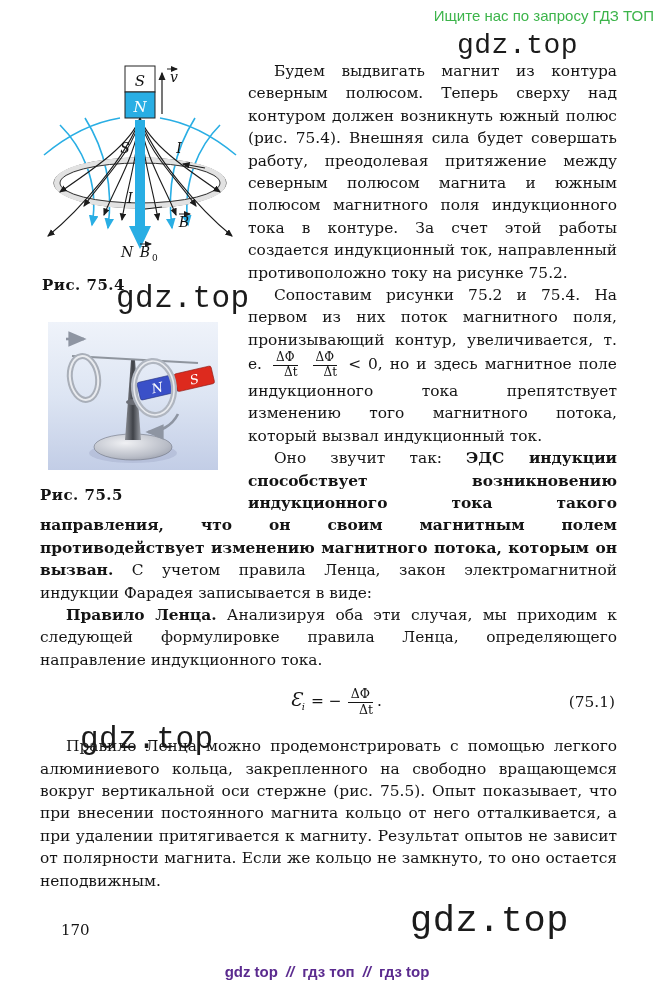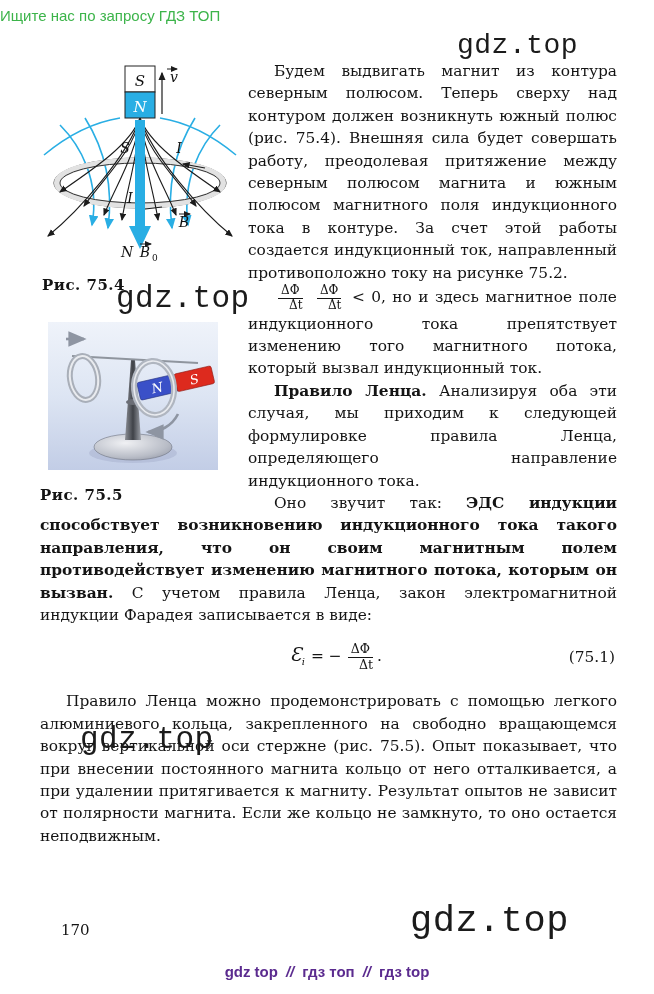--- a/index.html
+++ b/index.html
@@ -1,19 +1,19 @@
 <!DOCTYPE html>
 <html><head>
 <meta charset="utf-8">
 <style>
   html,body{margin:0;padding:0;background:#fff;}
   .page{position:relative;width:654px;height:994px;background:#ffffff;overflow:hidden;
         font-family:"DejaVu Serif",serif;color:#151515;}
   
-  .promo{position:absolute;top:7px;left:0;right:0;text-align:left;
+  .promo{position:absolute;top:7px;left:0;right:0;text-align:right;
          font-family:"Liberation Sans",sans-serif;font-size:15px;color:#3cb44a;}
   
   .wm{position:absolute;font-family:Liberation Mono, monospace;color:#1b1b1b;letter-spacing:.5px;z-index:5;text-align:center;}
   .wm-top{left:457px;top:30px;font-size:28px;}
   .wm-mid{left:76px;top:228px;font-size:31px;}
   .wm-formula{left:80px;top:722px;font-size:31px;}
   .wm-bottom{left:410px;top:900px;font-size:37px;}
   
   .content{position:absolute;left:40px;top:60px;width:577px;
            font-size:15.4px;line-height:22.4px;text-align:justify;color:#141414;}
@@ -186,31 +186,31 @@
         </g>
         <line x1="18" y1="17" x2="36" y2="17" stroke="#8e95a2" stroke-width="2.6" marker-end="url(#mk-g)"></line>
         <path d="M130,92 C124,104 112,110 100,110" fill="none" stroke="#8e95a2" stroke-width="2.6" marker-end="url(#mk-g)"></path>
       </svg>
       <div class="figcap cap755">Рис. 75.5</div>
     </div>
 
 
     <p><span>Будем выдвигать магнит из контура северным полюсом. Теперь сверху над контуром должен возникнуть южный полюс (рис. 75.4). Внешняя сила будет совершать работу, преодолевая притяжение между северным полюсом магнита и южным полюсом магнитного поля индукционного тока в контуре. За счет этой работы создается индукционный ток, направленный противоположно току на рисунке 75.2.</span></p>
 
-    <p>
+    <p><span>Сопоставим рисунки 75.2 и 75.4. На первом из них поток магнитного поля, пронизывающий контур, увеличивается, т. е.</span>
       <span class="frac"><span class="num">ΔΦ</span><span class="den">Δt</span></span>
       <span class="frac"><span class="num">ΔΦ</span><span class="den">Δt</span></span>
       <span>&lt; 0, но и здесь магнитное поле индукционного тока препятствует изменению того магнитного потока, который вызвал индукционный ток.</span></p>
 
-    <p><span class="b">Правило Ленца.</span>
-      <span>Анализируя оба эти случая, мы приходим к следующей формулировке правила Ленца, определяющего направление индукционного тока.</span></p>
-
     <p><span>Оно звучит так:</span>
       <span class="b">ЭДС индукции способствует возникновению индукционного тока такого направления, что он своим магнитным полем противодействует изменению магнитного потока, которым он вызван.</span>
       <span>С учетом правила Ленца, закон электромагнитной индукции Фарадея записывается в виде:</span></p>
+
+    <p><span class="b">Правило Ленца.</span>
+      <span>Анализируя оба эти случая, мы приходим к следующей формулировке правила Ленца, определяющего направление индукционного тока.</span></p>
 
     <div class="eq-row">
       <span class="eq-body"><span class="eq-sym">Ɛ</span><sub class="eq-sub">i</sub><span class="eq-rel">= −</span><span class="frac eq-frac"><span class="num">ΔΦ</span><span class="den">Δt</span></span><span>.</span></span>
       <span class="eq-num">(75.1)</span>
     </div>
 
     <p><span>Правило Ленца можно продемонстрировать с помощью легкого алюминиевого кольца, закрепленного на свободно вращающемся вокруг вертикальной оси стержне (рис. 75.5). Опыт показывает, что при внесении постоянного магнита кольцо от него отталкивается, а при удалении притягивается к магниту. Результат опытов не зависит от полярности магнита. Если же кольцо не замкнуто, то оно остается неподвижным.</span></p>
   </div>
 
   <div class="pagenum">170</div>

